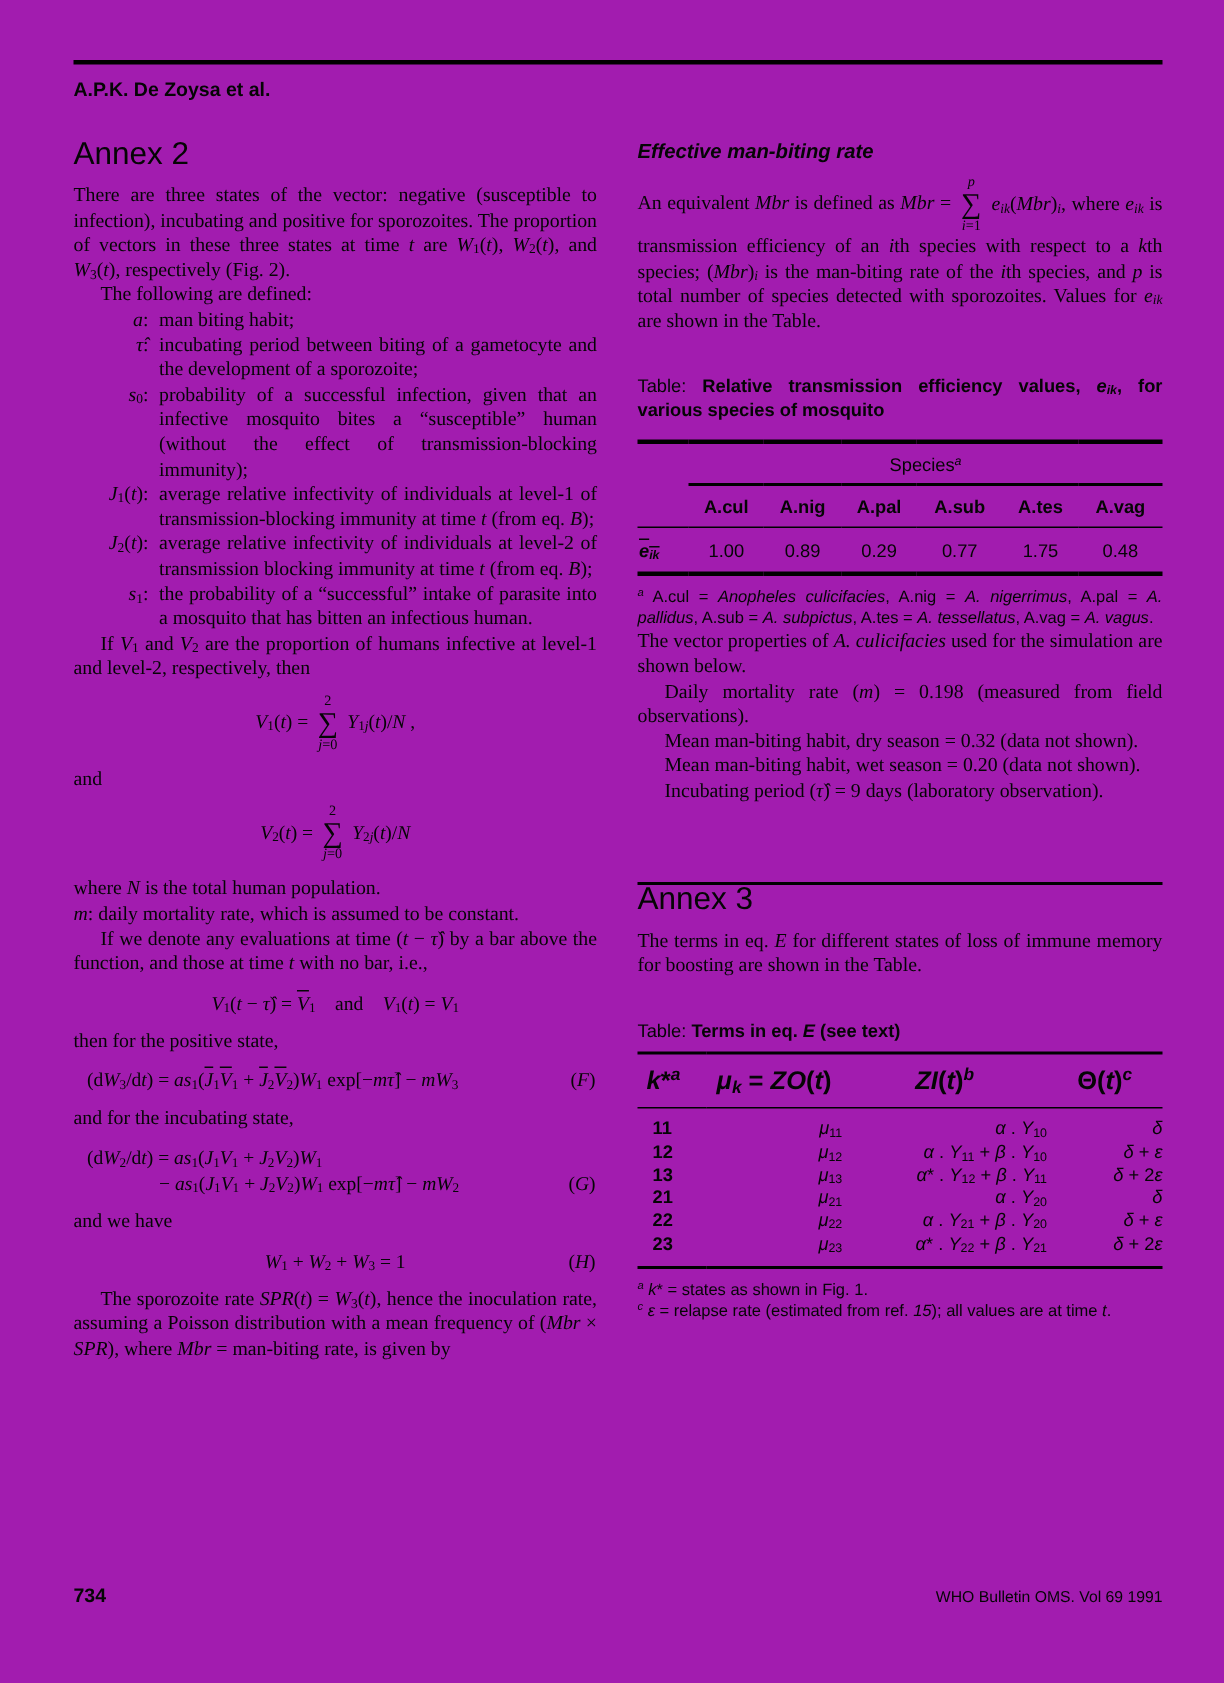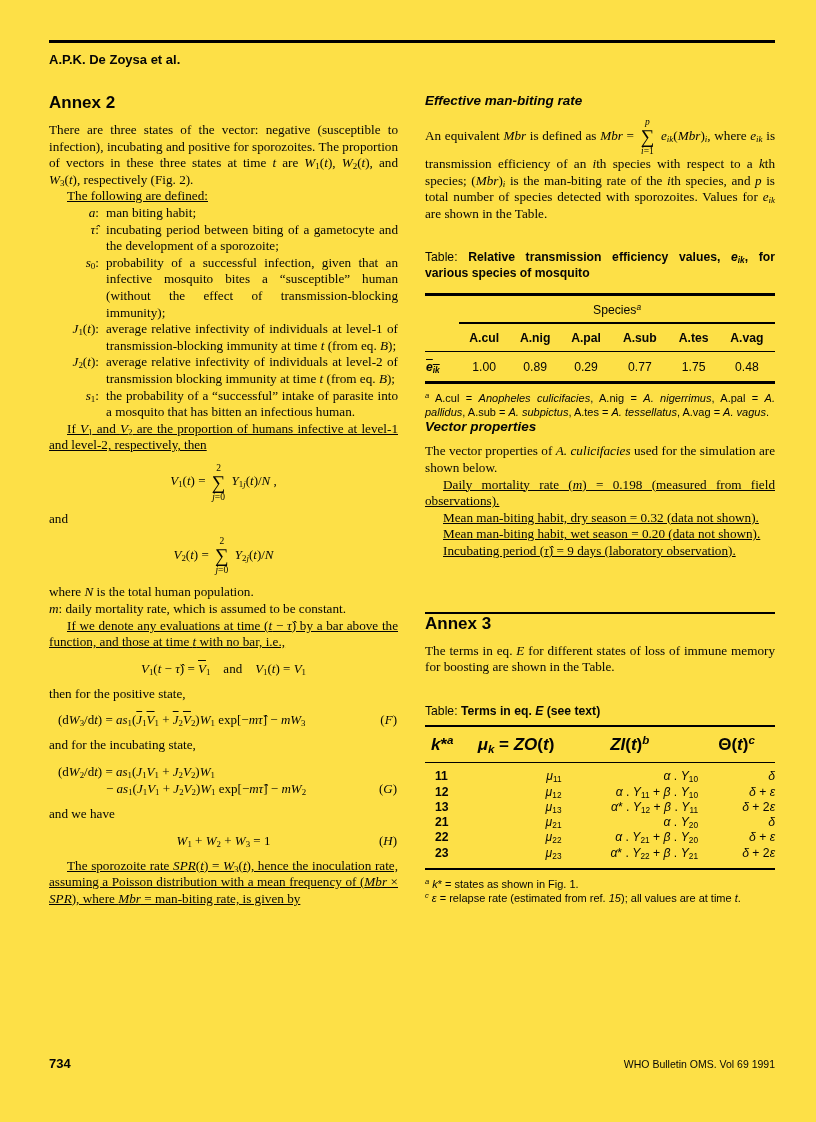--- a/index.html
+++ b/index.html
@@ -1,29 +1,29 @@
 <!DOCTYPE html>
 <html><head>
 <meta charset="utf-8">
 <style>
   html,body{margin:0;padding:0;background:#e8e8e8;}
   .page{
-    position:relative;width:816px;height:1122px;background:#fde047;color:#050505;
+    position:relative;width:816px;height:1122px;background:#a21caf;color:#050505;
     font-family:"Liberation Serif","DejaVu Serif",serif;
     box-sizing:border-box;padding:40px 41px 0 49px;overflow:hidden;
   }
   .top-rule{height:3px;background:#000;}
   .running-head{font-family:"Liberation Sans","DejaVu Sans",sans-serif;font-weight:bold;font-size:13px;margin-top:9px;}
   .columns{display:flex;gap:27px;margin-top:26px;}
   .col-left{width:349px;flex:0 0 349px;}
   .col-right{width:350px;flex:0 0 350px;}
-  h1.annex{font-family:"Liberation Sans","DejaVu Sans",sans-serif;font-size:17px;font-weight:bold;margin:0 0 9px 0;line-height:20px;}
+  h1.annex{font-family:"Liberation Sans","DejaVu Sans",sans-serif;font-size:21px;font-weight:normal;margin:0 0 9px 0;line-height:20px;}
   h2.subhead{font-family:"Liberation Sans","DejaVu Sans",sans-serif;font-size:13.5px;font-weight:bold;font-style:italic;margin:0 0 8px 0;line-height:16px;}
   p.body{margin:0;font-size:13.2px;line-height:16.6px;text-align:justify;}
-  .indent{text-indent:18px;text-decoration:underline;}
+  .indent{text-indent:18px;}
   .it{font-style:italic;}
   .ov{text-decoration:overline;}
   sub{font-size:68%;line-height:0;vertical-align:-0.22em;}
   sup{font-size:68%;line-height:0;vertical-align:0.5em;}
   .deflist{display:grid;grid-template-columns:50px 1fr;column-gap:7px;font-size:13.2px;line-height:16.6px;}
   .dterm{text-align:right;}
   .ddef{text-align:justify;}
   .eq{position:relative;font-size:13px;line-height:17px;white-space:nowrap;margin:9px 0;}
   .eq-center{text-align:center;}
   .eq-left{text-align:left;padding-left:9px;}
@@ -173,21 +173,20 @@
             <td>0.29</td>
             <td>0.77</td>
             <td>1.75</td>
             <td>0.48</td>
           </tr>
         </tbody>
           </table>
         <div class="fnote"><sup><span class="it">a</span></sup> A.cul = <span class="it">Anopheles culicifacies</span>, A.nig = <span class="it">A. nigerrimus</span>, A.pal = <span class="it">A. pallidus</span>, A.sub = <span class="it">A. subpictus</span>, A.tes = <span class="it">A. tessellatus</span>, A.vag = <span class="it">A. vagus</span>.</div>
       </div>
 
-      <h2 class="subhead mt26">Vector properties</h2>
       <p class="body">The vector properties of <span class="it">A. culicifacies</span> used for the simulation are shown below.</p>
       <p class="body indent">Daily mortality rate (<span class="it">m</span>) = 0.198 (measured from field observations).</p>
       <p class="body indent">Mean man-biting habit, dry season = 0.32 (data not shown).</p>
       <p class="body indent">Mean man-biting habit, wet season = 0.20 (data not shown).</p>
       <p class="body indent">Incubating period (<span class="it">τ̂</span>) = 9 days (laboratory observation).</p>
 
       <div class="section-rule"></div>
       <h1 class="annex annex3-h">Annex 3</h1>
       <p class="body">The terms in eq. <span class="it">E</span> for different states of loss of immune memory for boosting are shown in the Table.</p>
 

